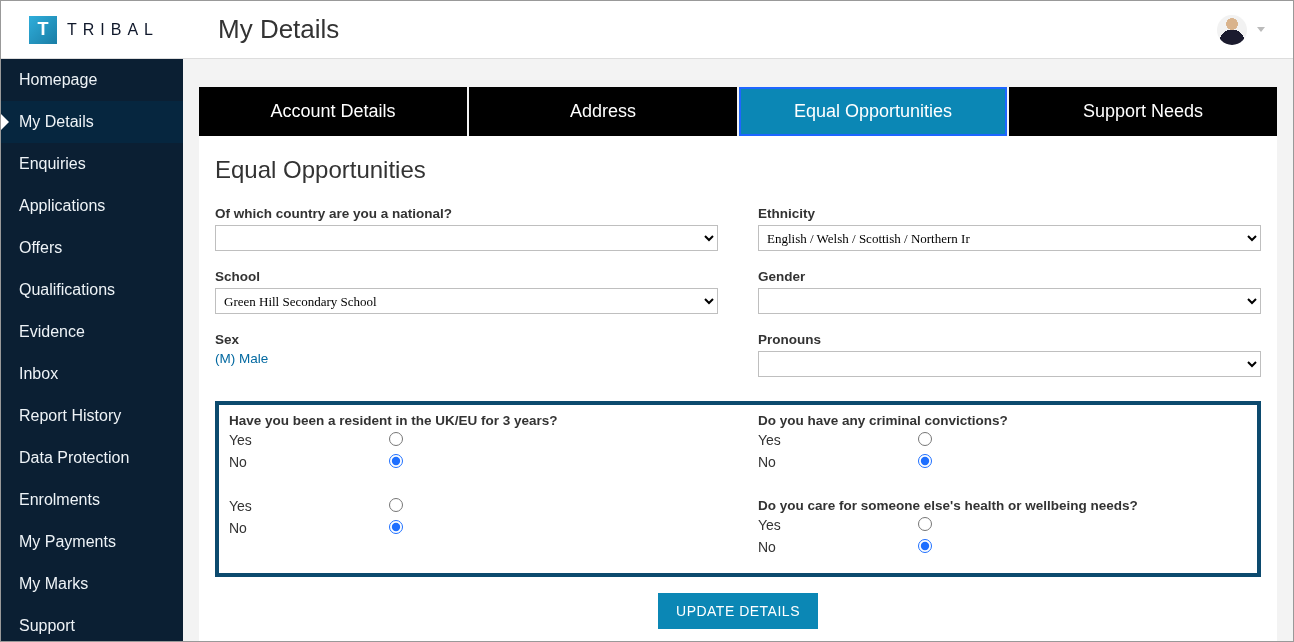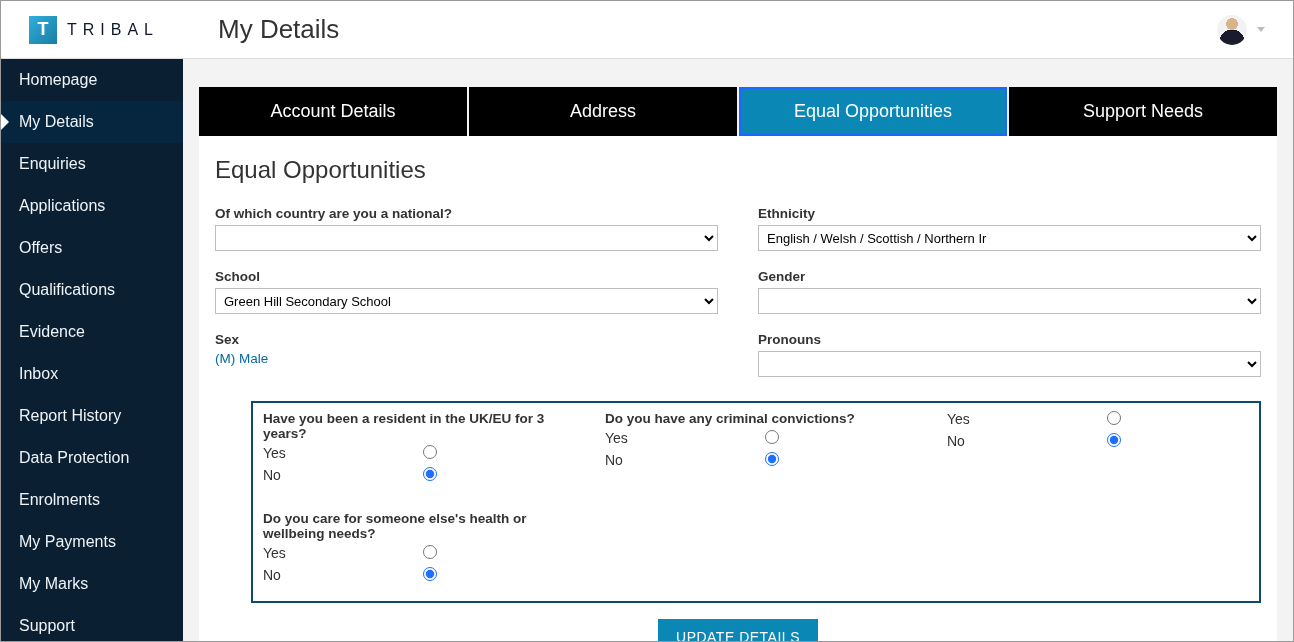--- a/index.html
+++ b/index.html
@@ -150,37 +150,37 @@
     color: #333;
     margin-bottom: 4px;
   }
   .field select {
     width: 100%;
     height: 26px;
     border: 1px solid #bfbfbf;
     background: #fff;
     font-size: 13px;
     padding: 2px 4px;
+    font-family: Liberation Serif, serif;
   }
   .static-value {
     font-size: 13.5px;
     color: #0369a1;
     margin-top: 2px;
   }
   
   .highlight-box {
     grid-column: 1 / span 2;
-    border: 2px solid #0c4a6e;
+    border: 4px solid #0c4a6e;
     padding: 8px 10px 12px 10px;
     display: grid;
-    grid-template-columns: 1fr 1fr 1fr;
+    grid-template-columns: 1fr 1fr;
     column-gap: 40px;
     row-gap: 22px;
     margin-top: 6px;
-    margin-left: 36px;
   }
   .radio-q .q-label {
     font-size: 13.5px;
     font-weight: 600;
     color: #333;
     margin-bottom: 4px;
   }
   .radio-row {
     display: flex;
     font-size: 14px;

